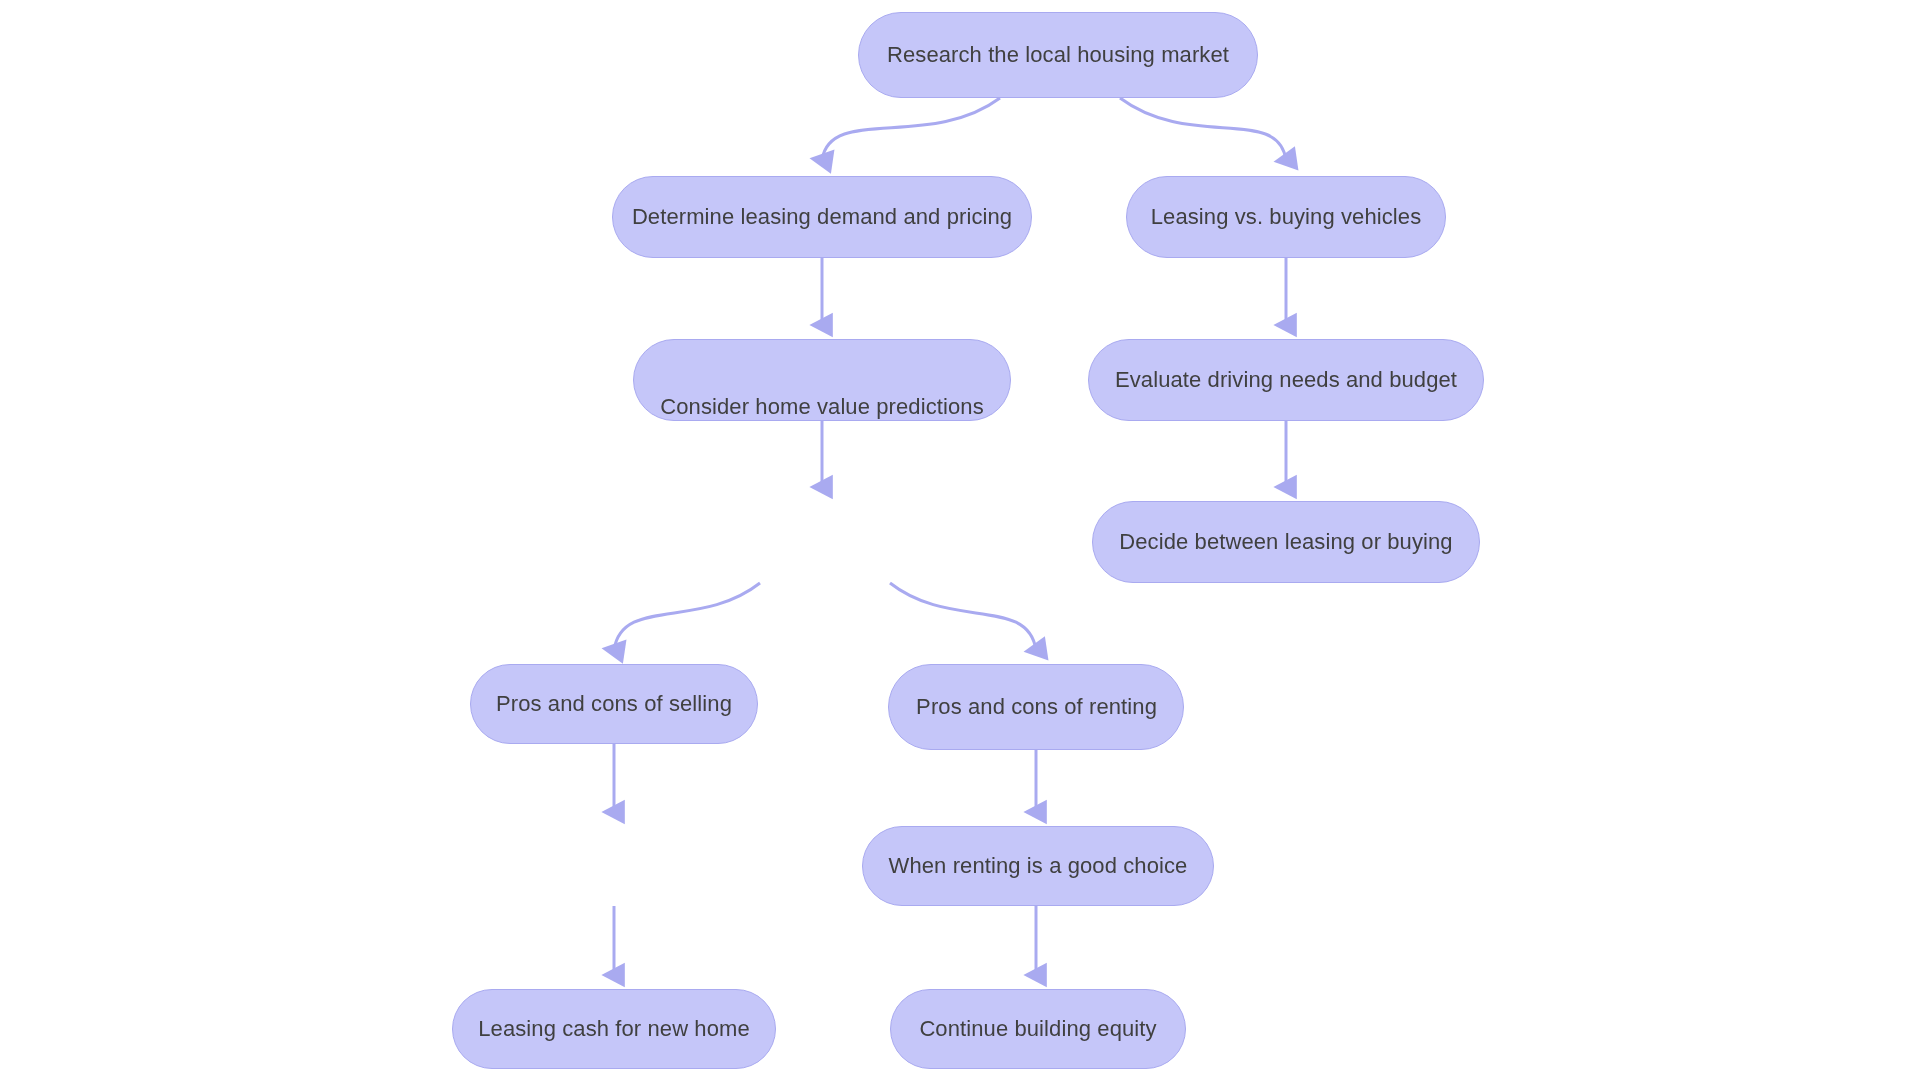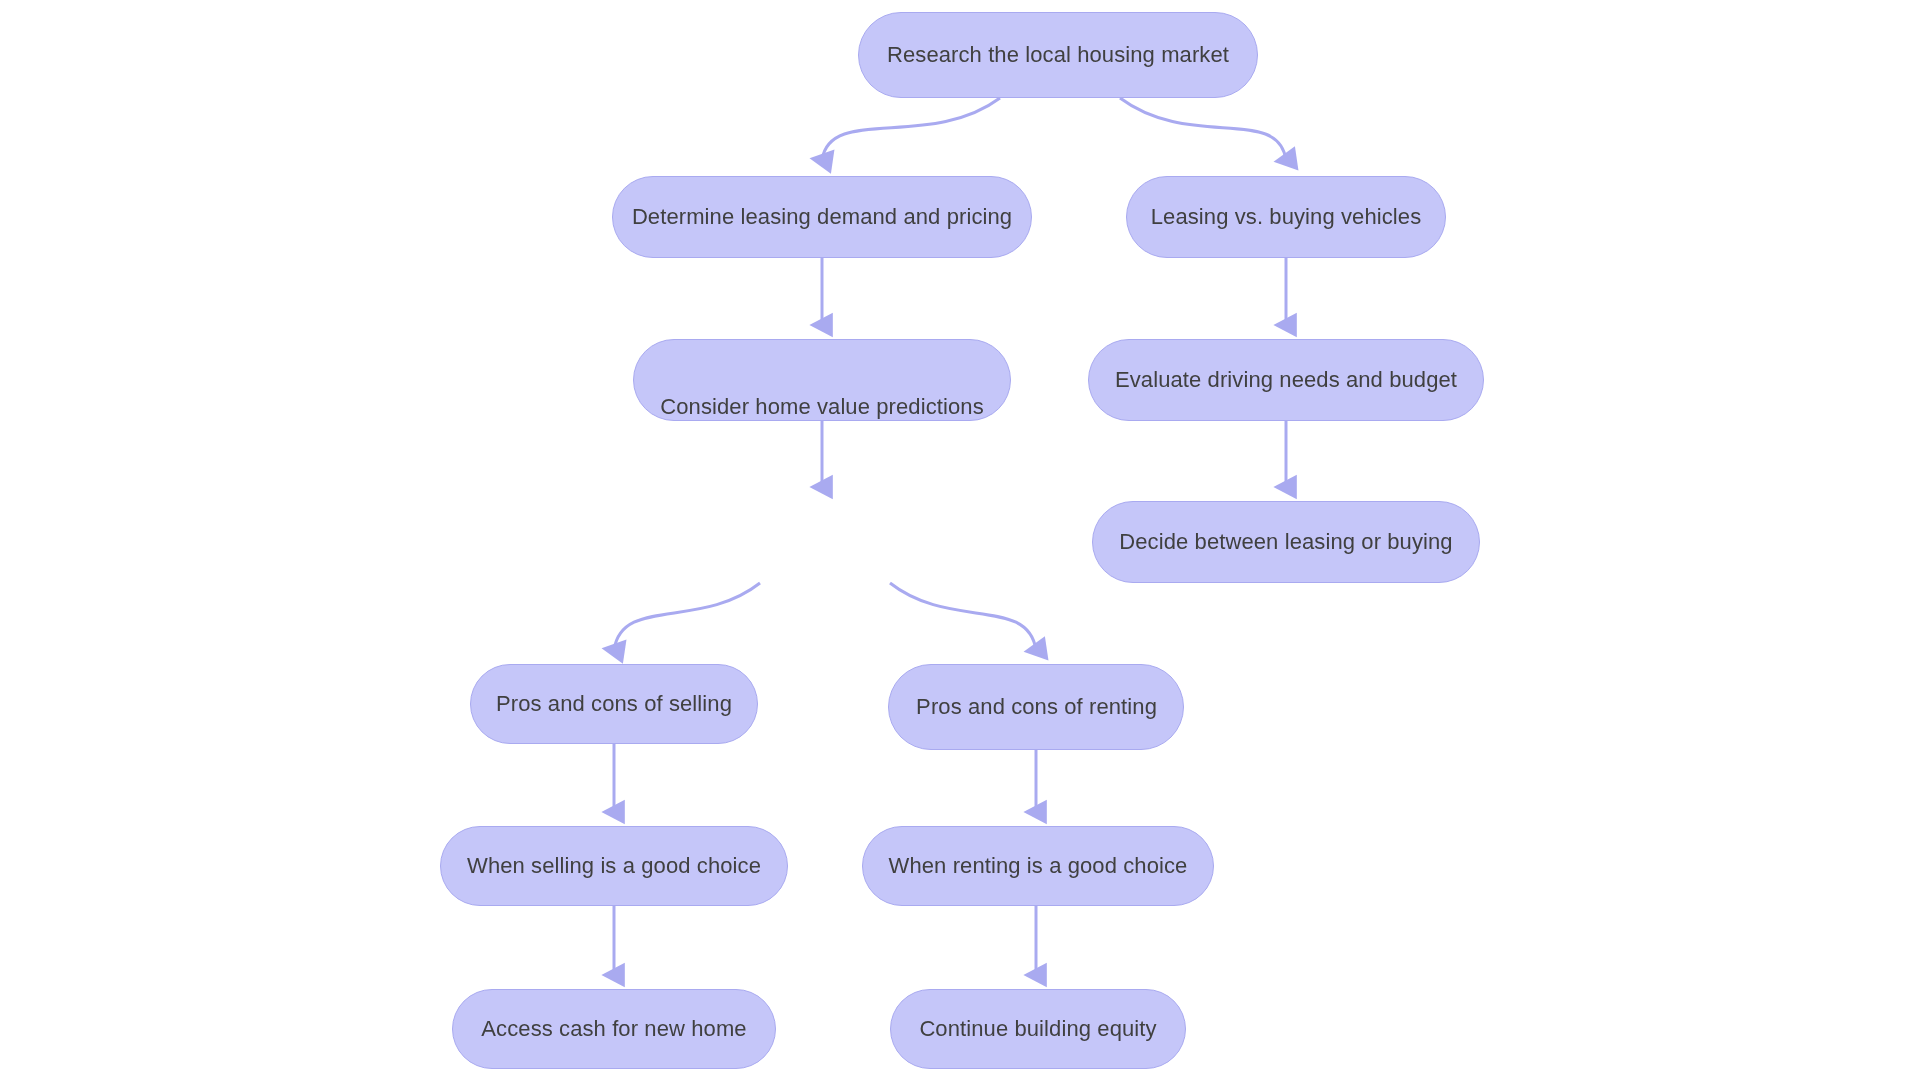--- a/index.html
+++ b/index.html
@@ -104,26 +104,23 @@
   </div>
   <div class="node" id="node-n7" style="left: 1092px; top: 501px; width: 388px; height: 82px;">
     <span class="node-label">Decide between leasing or buying</span>
   </div>
   <div class="node" id="node-n8" style="left: 470px; top: 664px; width: 288px; height: 80px;">
     <span class="node-label">Pros and cons of selling</span>
   </div>
   <div class="node" id="node-n9" style="left: 888px; top: 664px; width: 296px; height: 86px; justify-content: flex-end;">
     <span class="node-label">Pros and cons of renting</span>
   </div>
-  <div class="node" id="node-n10" style="left: 440px; top: 826px; width: 348px; height: 80px;">
-    <span class="node-label">When selling is a good choice</span>
-  </div>
   <div class="node" id="node-n11" style="left: 862px; top: 826px; width: 352px; height: 80px;">
     <span class="node-label">When renting is a good choice</span>
   </div>
   <div class="node" id="node-n12" style="left: 452px; top: 989px; width: 324px; height: 80px;">
-    <span class="node-label">Access cash for new home</span>
+    <span class="node-label">Leasing cash for new home</span>
   </div>
   <div class="node" id="node-n13" style="left: 890px; top: 989px; width: 296px; height: 80px;">
     <span class="node-label">Continue building equity</span>
   </div>
 
 </div>
 
 </body></html>

